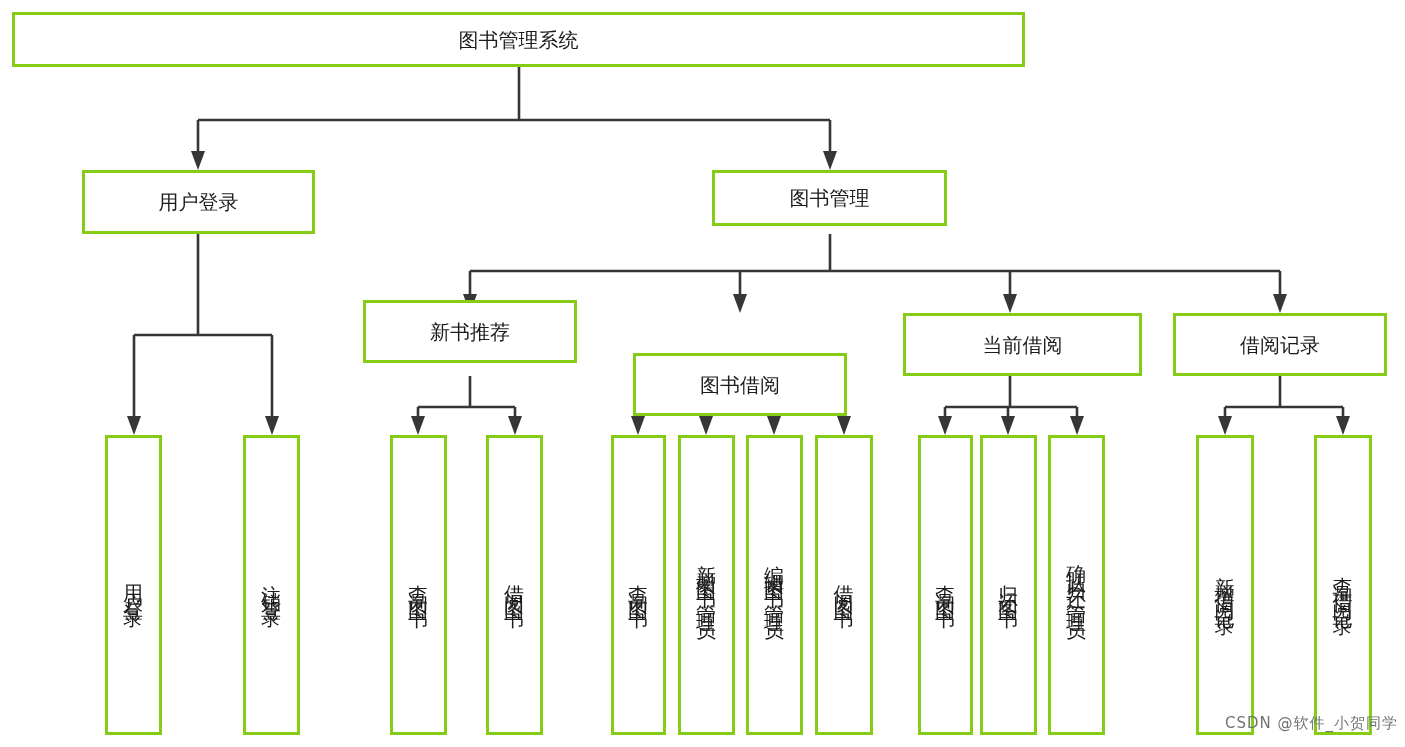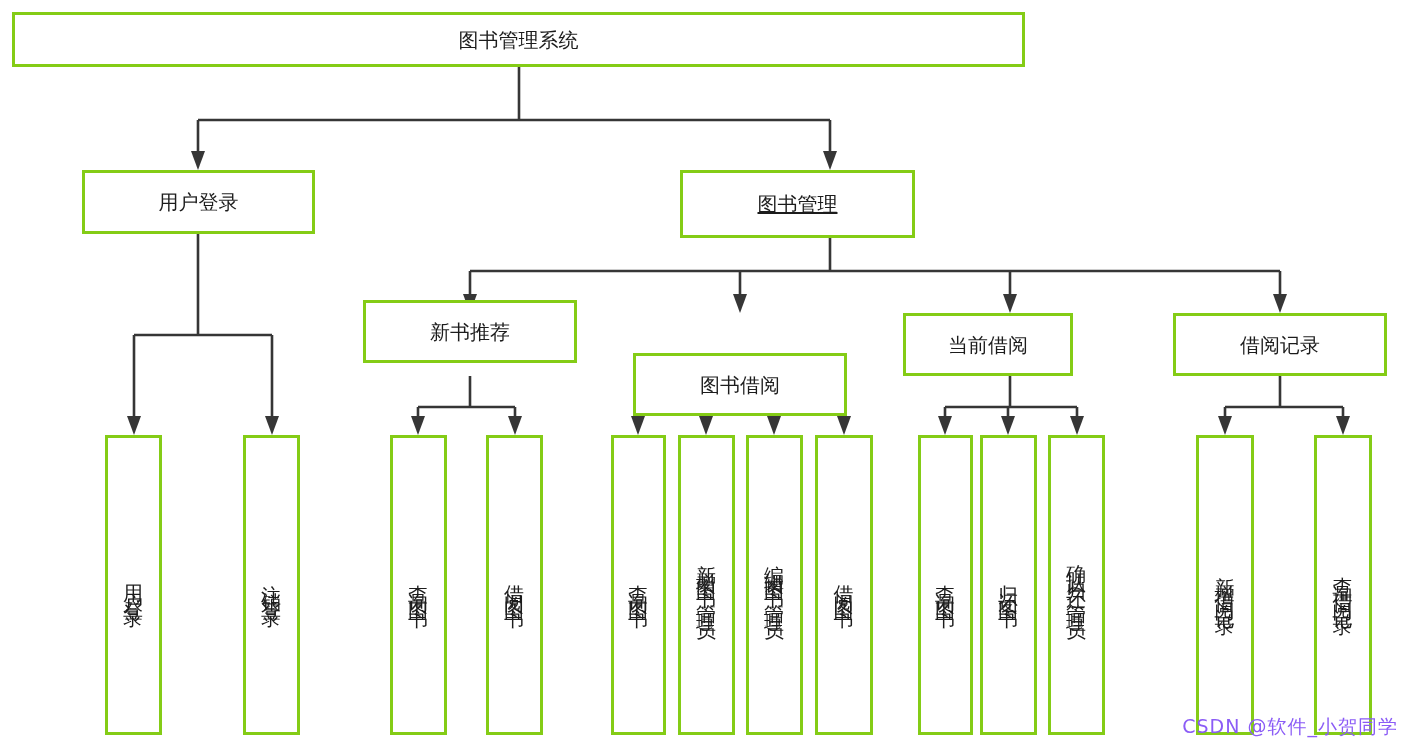--- a/index.html
+++ b/index.html
@@ -40,23 +40,23 @@
     writing-mode: vertical-rl;
     text-orientation: mixed;
     letter-spacing: 8px;
     font-size: 20px;
     color: #1c1c1c;
   }
   .watermark {
     position: absolute;
     right: 7px;
     top: 714px;
-    font-size: 19px;
+    font-size: 15px;
     letter-spacing: 1px;
-    color: #8b5cf6;
+    color: #737373;
     z-index: 5;
     white-space: nowrap;
   }
 </style>
 </head>
 <body>
 
 <div class="canvas">
 
   <svg class="wires" viewBox="0 0 1405 747" xmlns="http://www.w3.org/2000/svg">
@@ -91,31 +91,31 @@
       </g>
   </svg>
 
   <div class="node" style="left:12px; top:12px; width:1013px; height:55px;">
     <span>图书管理系统</span>
   </div>
 
   <div class="node" style="left:82px; top:170px; width:233px; height:64px;">
     <span>用户登录</span>
   </div>
-  <div class="node" style="left:680px; top:170px; width:235px; height:68px;text-decoration:underline;">
+  <div class="node" style="left:712px; top:170px; width:235px; height:56px;">
     <span>图书管理</span>
   </div>
 
   <div class="node" style="left:363px; top:300px; width:214px; height:63px;">
     <span>新书推荐</span>
   </div>
   <div class="node" style="left:633px; top:313px; width:214px; height:63px;margin-top:40px;">
     <span>图书借阅</span>
   </div>
-  <div class="node" style="left:903px; top:313px; width:170px; height:63px;text-align:center;">
+  <div class="node" style="left:903px; top:313px; width:239px; height:63px;text-align:center;">
     <span>当前借阅</span>
   </div>
   <div class="node" style="left:1173px; top:313px; width:214px; height:63px;">
     <span>借阅记录</span>
   </div>
 
   <div class="node leaf" style="left:105px; top:435px; width:57px; height:300px;">
     <span class="v-text">用户登录</span>
   </div>
   <div class="node leaf" style="left:243px; top:435px; width:57px; height:300px;">

